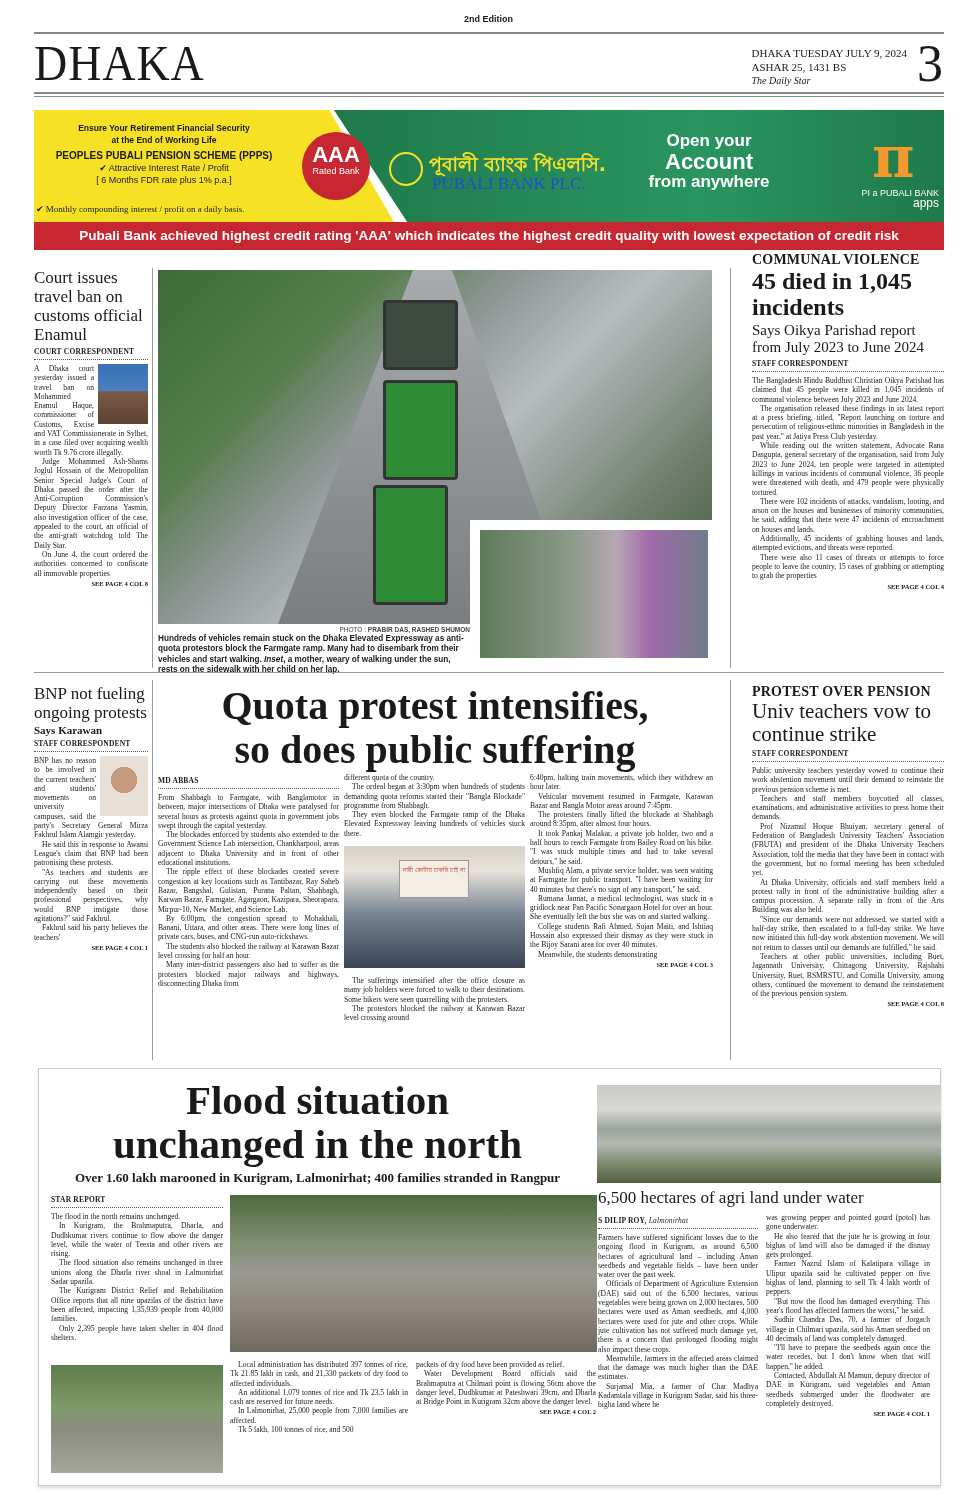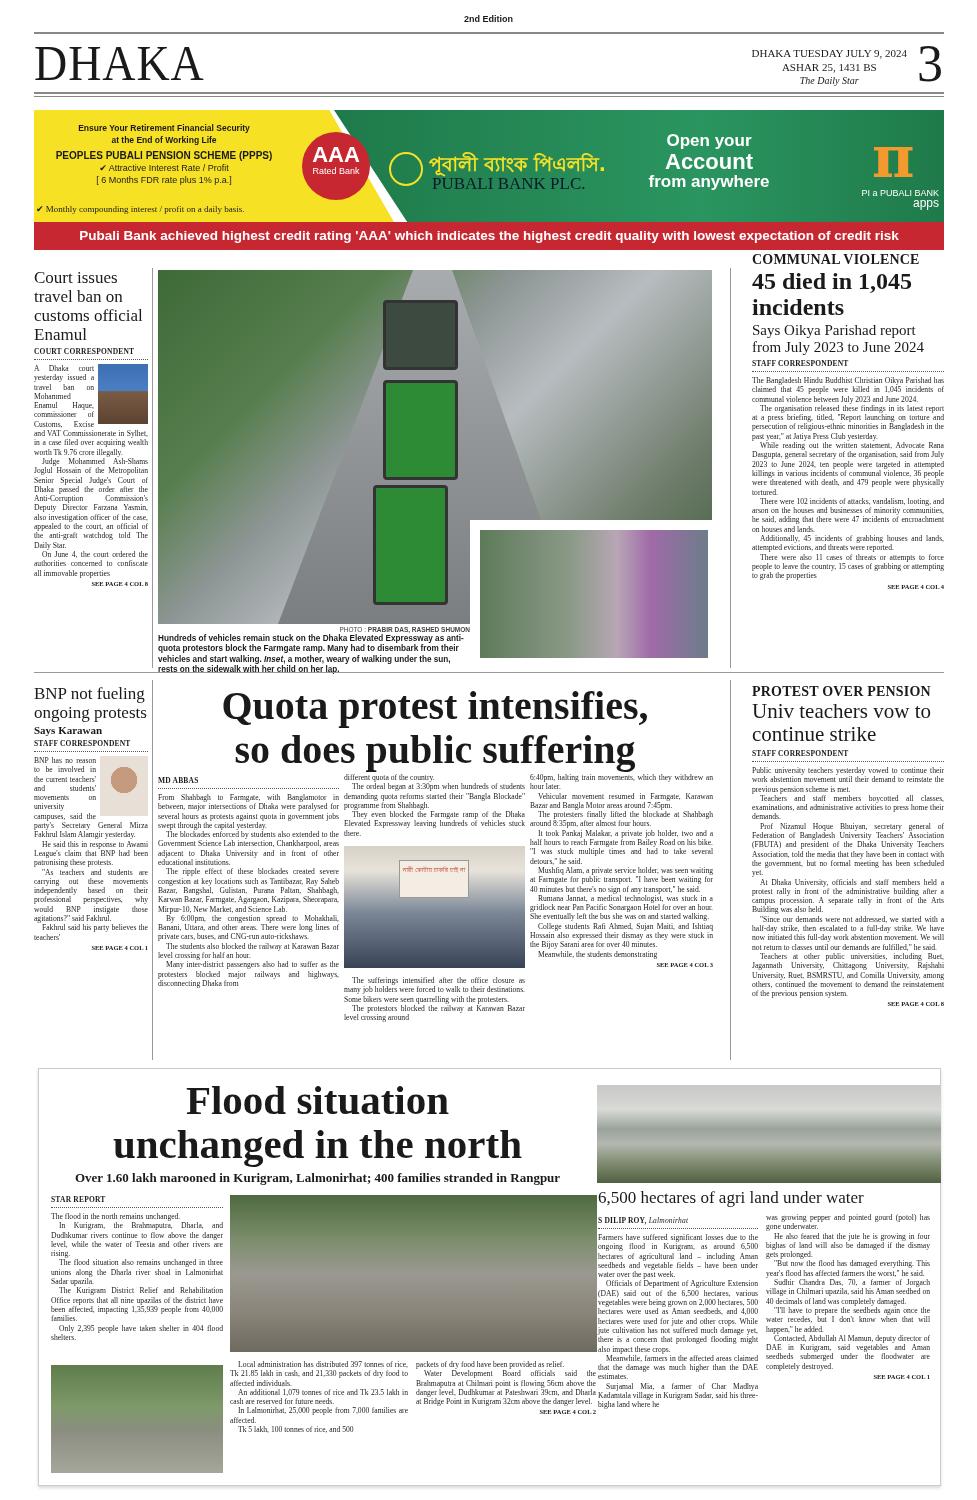--- a/index.html
+++ b/index.html
@@ -1,38 +1,38 @@
 <!DOCTYPE html>
 <html><head>
 <meta charset="utf-8">
 <style>
   * { box-sizing: border-box; margin: 0; padding: 0; }
   body { width: 977px; height: 1500px; background: #fff; position: relative; overflow: hidden; font-family: "Liberation Serif", serif; color: #1a1a1a; }
   .abs { position: absolute; }
   .edition { left: 0; width: 977px; top: 14px; text-align: center; font-family: "Liberation Sans", sans-serif; font-size: 9px; font-weight: bold; }
   .rule { background: #888; height: 2px; }
   .masthead { left: 34px; top: 38px; font-size: 50px; letter-spacing: 1px; line-height: 1; transform: scaleX(0.92); transform-origin: left; }
-  .dateline { right: 70px; top: 46px; text-align: center; font-size: 11px; line-height: 14px; }
+  .dateline { right: 70px; top: 46px; text-align: left; font-size: 11px; line-height: 14px; }
   .dateline .brand { font-style: italic; font-size: 10px; }
   .pageno { right: 34px; top: 38px; font-size: 52px; line-height: 1; }
   .ad { left: 34px; top: 110px; width: 910px; height: 140px; overflow: hidden; }
   .ad-yellow { left: 0; top: 0; width: 360px; height: 112px; background: #f7e125; clip-path: polygon(0 0, 82% 0, 100% 100%, 0 100%); }
   .ad-green { left: 300px; top: 0; width: 610px; height: 112px; background: linear-gradient(90deg, #1f7a4a, #2a9560 60%, #1f7a4a); clip-path: polygon(0 0, 100% 0, 100% 100%, 12% 100%); }
   .ad-red { left: 0; top: 112px; width: 910px; height: 28px; background: #c62730; color: #fff; font-family: "Liberation Sans", sans-serif; font-weight: bold; font-size: 13.5px; text-align: center; line-height: 28px; }
   .ad-left { left: 10px; top: 12px; width: 240px; text-align: center; font-family: "Liberation Sans", sans-serif; font-size: 8.5px; line-height: 12px; }
   .ad-left .bold { font-weight: bold; }
   .ad-left .scheme { font-weight: bold; font-size: 10px; margin-top: 4px; }
   .ad-left .bullet { font-size: 9px; }
   .ad-bullet2 { left: 2px; top: 94px; font-family: Liberation Serif, serif; font-size: 9px; }
   .aaa { left: 268px; top: 22px; width: 68px; height: 68px; border-radius: 50%; background: #c62730; color: #fff; text-align: center; font-family: "Liberation Sans", sans-serif; }
   .aaa .big { font-size: 22px; font-weight: bold; padding-top: 12px; line-height: 22px; }
   .aaa .small { font-size: 9px; }
   .bank-emblem { left: 355px; top: 42px; width: 34px; height: 34px; border-radius: 50%; border: 2px solid #f7e125; }
   .bank-bn { left: 395px; top: 40px; color: #f7e125; font-size: 19px; font-family: "DejaVu Sans", sans-serif; font-weight: bold; }
-  .bank-en { left: 398px; top: 64px; color: #0f172a; font-size: 17px; font-family: "Liberation Serif", serif; }
+  .bank-en { left: 398px; top: 64px; color: #1d4ed8; font-size: 17px; font-family: "Liberation Serif", serif; }
   .ad-open { left: 595px; top: 22px; width: 160px; color: #fff; text-align: center; font-family: "Liberation Sans", sans-serif; font-weight: bold; line-height: 1.05; }
   .ad-open .l1 { font-size: 17px; } .ad-open .l2 { font-size: 22px; } .ad-open .l3 { font-size: 17px; }
   .pi { left: 838px; top: 18px; color: #f29a2e; font-size: 58px; font-family: "DejaVu Serif", serif; font-weight: bold; line-height: 1; }
   .pi-label { left: 780px; top: 78px; width: 125px; color: #fff; font-family: "Liberation Sans", sans-serif; font-size: 9px; text-align: right; line-height: 10px; }
   .pi-label .apps { font-size: 12px; }
 
   .col-left { left: 34px; width: 114px; }
   .hd-small { font-size: 17px; line-height: 19px; }
   .byline { font-size: 7.5px; font-weight: bold; letter-spacing: 0.2px; padding-bottom: 3px; border-bottom: 1px dotted #555; margin-bottom: 4px; margin-top: 3px; }
   .body-text { font-size: 7.6px; line-height: 9.3px; text-align: justify; }
@@ -292,19 +292,20 @@
     <p class="first">Farmers have suffered significant losses due to the ongoing flood in Kurigram, as around 6,500 hectares of agricultural land – including Aman seedbeds and vegetable fields – have been under water over the past week.</p>
     <p>Officials of Department of Agriculture Extension (DAE) said out of the 6,500 hectares, various vegetables were being grown on 2,000 hectares, 500 hectares were used as Aman seedbeds, and 4,000 hectares were used for jute and other crops. While jute cultivation has not suffered much damage yet, there is a concern that prolonged flooding might also impact these crops.</p>
     <p>Meanwhile, farmers in the affected areas claimed that the damage was much higher than the DAE estimates.</p>
     <p>Surjamal Mia, a farmer of Char Madhya Kadamtala village in Kurigram Sadar, said his three-bigha land where he</p>
   </div>
 </div>
 <div class="abs" style="left:766px;top:1213px;width:164px;">
   <div class="fcol">
     <p class="first">was growing pepper and pointed gourd (potol) has gone underwater.</p>
     <p>He also feared that the jute he is growing in four bighas of land will also be damaged if the dismay gets prolonged.</p>
+    <p>Farmer Nazrul Islam of Kalatipara village in Ulipur upazila said he cultivated pepper on five bighas of land, planning to sell Tk 4 lakh worth of peppers.</p>
     <p>"But now the flood has damaged everything. This year's flood has affected farmers the worst," he said.</p>
     <p>Sudhir Chandra Das, 70, a farmer of Jorgach village in Chilmari upazila, said his Aman seedbed on 40 decimals of land was completely damaged.</p>
     <p>"I'll have to prepare the seedbeds again once the water recedes, but I don't know when that will happen," he added.</p>
     <p>Contacted, Abdullah Al Mamun, deputy director of DAE in Kurigram, said vegetables and Aman seedbeds submerged under the floodwater are completely destroyed.</p>
   </div>
   <div class="see">SEE PAGE 4 COL 1</div>
 </div>
 
 </body></html>

